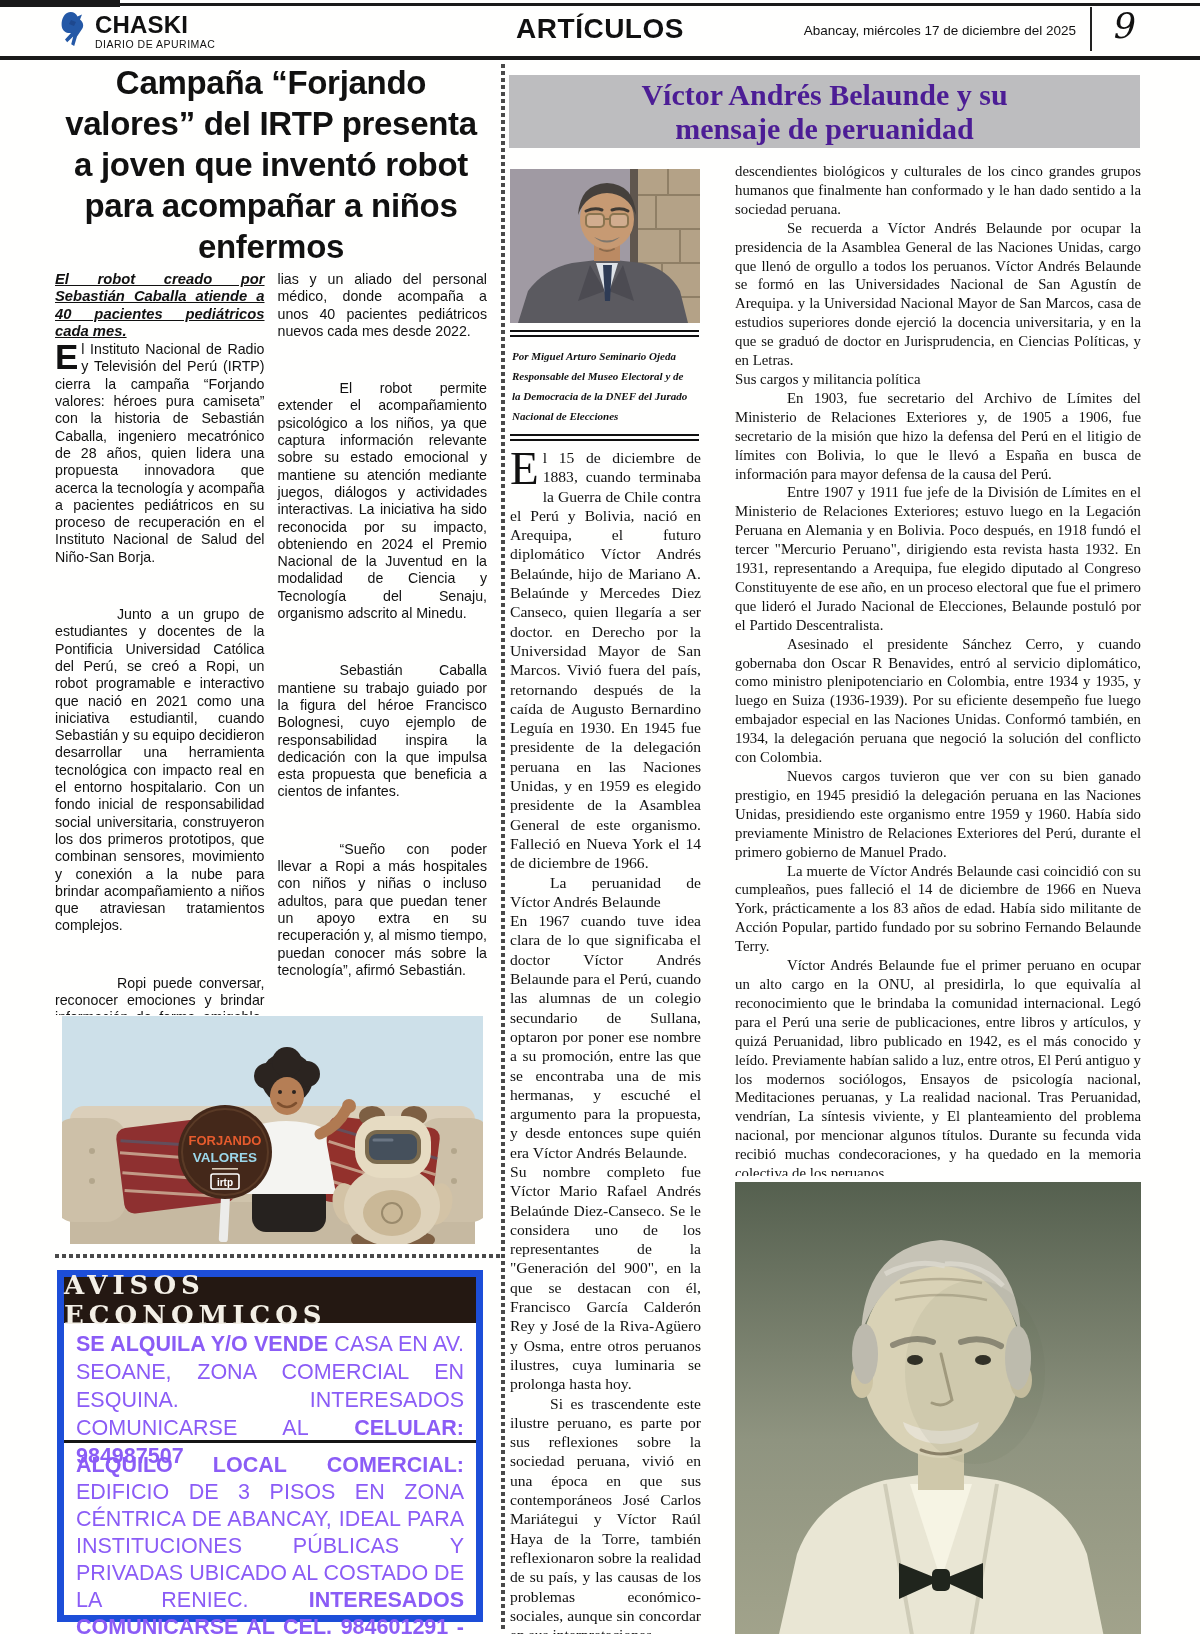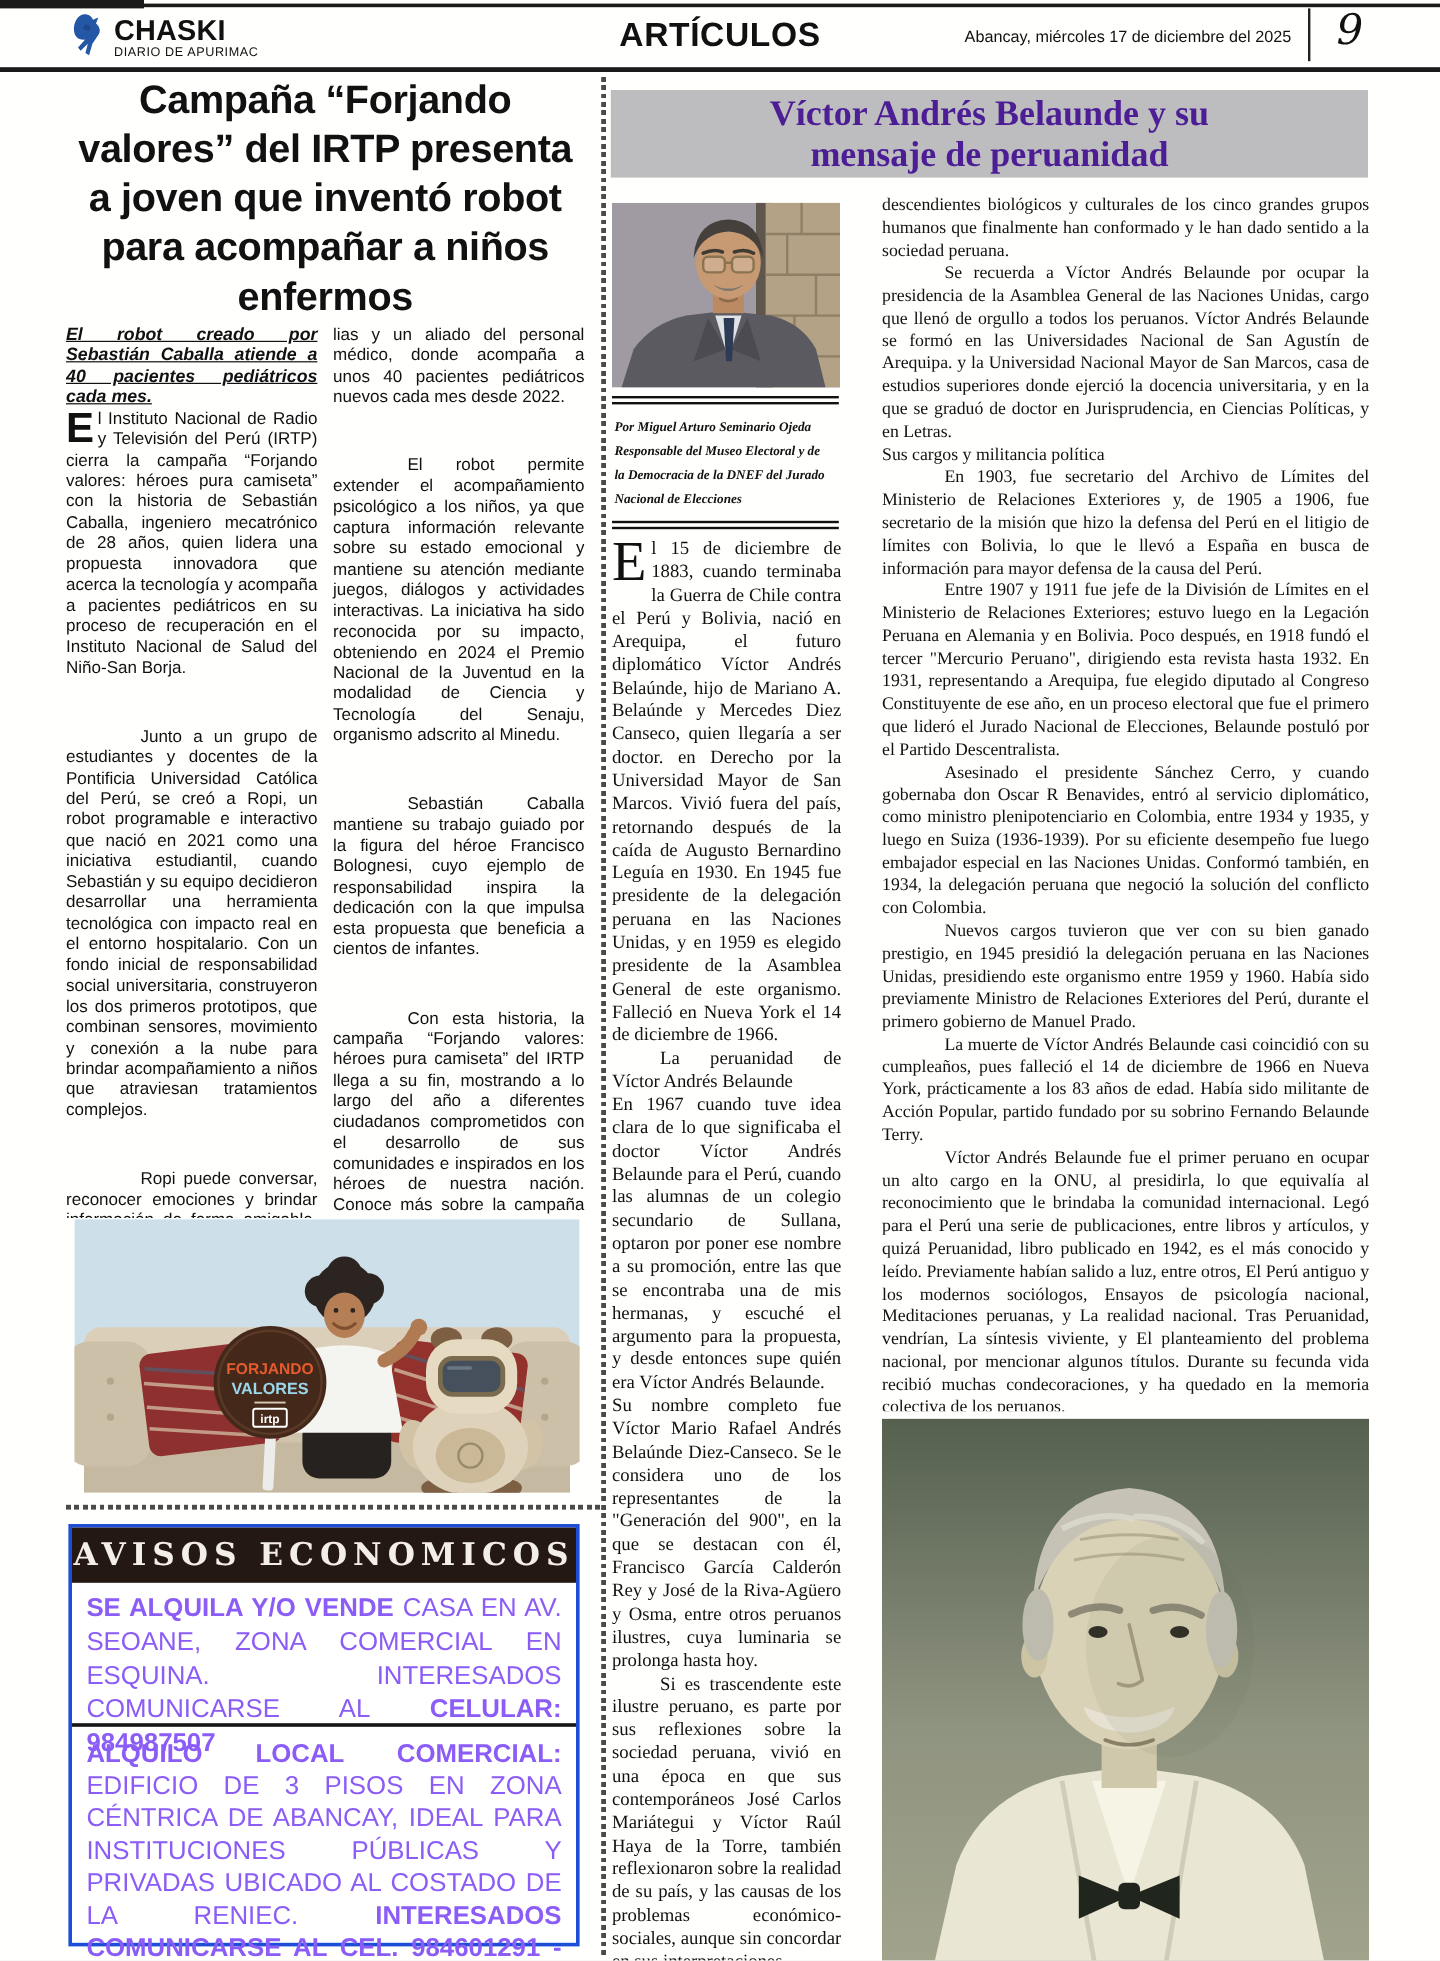--- a/index.html
+++ b/index.html
@@ -31,21 +31,21 @@
   .dropcap-sans{float:left;font-size:35px;line-height:29px;font-weight:700;padding:1px 3px 0 0;}
   
   .photo-robot{position:absolute;left:62px;top:1016px;width:421px;height:228px;}
   
   .hdot{position:absolute;left:55px;top:1254px;width:448px;height:4px;
         background:repeating-linear-gradient(90deg,#4a4a4a 0 4px,transparent 4px 7px);}
   .vdot{position:absolute;left:501px;top:64px;width:4px;height:1566px;
         background:repeating-linear-gradient(180deg,#4a4a4a 0 4px,transparent 4px 7px);}
   
   .avisos{position:absolute;left:57px;top:1270px;width:426px;height:352px;
-          border:3px solid #1d4ed8;box-sizing:border-box;background:#fff;}
+          border:7px solid #1d4ed8;box-sizing:border-box;background:#fff;}
   .avisos-head{height:46px;background:#241812;display:flex;align-items:center;justify-content:center;}
   .avisos-title{color:#f3efe6;font-family:"DejaVu Serif",serif;font-size:26px;font-weight:700;
                 letter-spacing:5px;}
   .ad{margin:0;padding:7px 12px 0 12px;text-align:justify;font-size:21.5px;line-height:28px;color:#8b5cf6;}
   .ad b{font-weight:700;}
   .ad-first{height:110px;border-bottom:3px solid #161616;box-sizing:content-box;}
   .ad-second{line-height:27px;padding-top:9px;}
   
   .ra-titlebar{position:absolute;left:509px;top:75px;width:631px;height:73px;background:#bdbdbf;
                color:#4c1d95;text-align:center;font-family:"Liberation Serif",serif;font-weight:700;
@@ -103,20 +103,21 @@
     <div class="la-col">
       <p class="la-lede">El robot creado por Sebastián Caballa atiende a 40 pacientes pediátricos cada mes.</p>
       <p><span class="dropcap-sans">E</span><span>l Instituto Nacional de Radio y Televisión del Perú (IRTP) cierra la campaña “Forjando valores: héroes pura camiseta” con la historia de Sebastián Caballa, ingeniero mecatrónico de 28 años, quien lidera una propuesta innovadora que acerca la tecnología y acompaña a pacientes pediátricos en su proceso de recuperación en el Instituto Nacional de Salud del Niño-San Borja.</span></p>
       <p class="ind">Junto a un grupo de estudiantes y docentes de la Pontificia Universidad Católica del Perú, se creó a Ropi, un robot programable e interactivo que nació en 2021 como una iniciativa estudiantil, cuando Sebastián y su equipo decidieron desarrollar una herramienta tecnológica con impacto real en el entorno hospitalario. Con un fondo inicial de responsabilidad social universitaria, construyeron los dos primeros prototipos, que combinan sensores, movimiento y conexión a la nube para brindar acompañamiento a niños que atraviesan tratamientos complejos.</p>
       <p class="ind">Ropi puede conversar, reconocer emociones y brindar información de forma amigable. Gracias a su sistema de inteligencia artificial y a su programación en cinco lenguas originarias —quechua chanka, asháninka, shipibo-konibo, ticuna y castellano— se ha convertido en un puente comunicativo para fami-</p>
     </div>
     <div class="la-col">
       <p>lias y un aliado del personal médico, donde acompaña a unos 40 pacientes pediátricos nuevos cada mes desde 2022.</p>
       <p class="ind">El robot permite extender el acompañamiento psicológico a los niños, ya que captura información relevante sobre su estado emocional y mantiene su atención mediante juegos, diálogos y actividades interactivas. La iniciativa ha sido reconocida por su impacto, obteniendo en 2024 el Premio Nacional de la Juventud en la modalidad de Ciencia y Tecnología del Senaju, organismo adscrito al Minedu.</p>
       <p class="ind">Sebastián Caballa mantiene su trabajo guiado por la figura del héroe Francisco Bolognesi, cuyo ejemplo de responsabilidad inspira la dedicación con la que impulsa esta propuesta que beneficia a cientos de infantes.</p>
+      <p class="ind">“Sueño con poder llevar a Ropi a más hospitales con niños y niñas o incluso adultos, para que puedan tener un apoyo extra en su recuperación y, al mismo tiempo, puedan conocer más sobre la tecnología”, afirmó Sebastián.</p>
       <p class="ind">Con esta historia, la campaña “Forjando valores: héroes pura camiseta” del IRTP llega a su fin, mostrando a lo largo del año a diferentes ciudadanos comprometidos con el desarrollo de sus comunidades e inspirados en los héroes de nuestra nación. Conoce más sobre la campaña en la web www.gob.pe/irtp.</p>
     </div>
   </div>
 
   <div class="photo-robot">
     <svg width="421" height="228" viewBox="0 0 421 228">
       <rect x="0" y="0" width="421" height="118" fill="#cde0e9"></rect>
       <rect x="8" y="90" width="405" height="74" rx="14" fill="#dbcfba"></rect>
       <rect x="8" y="156" width="405" height="42" fill="#cfc3ab"></rect>
       <rect x="8" y="186" width="405" height="42" fill="#c6b9a1"></rect>

